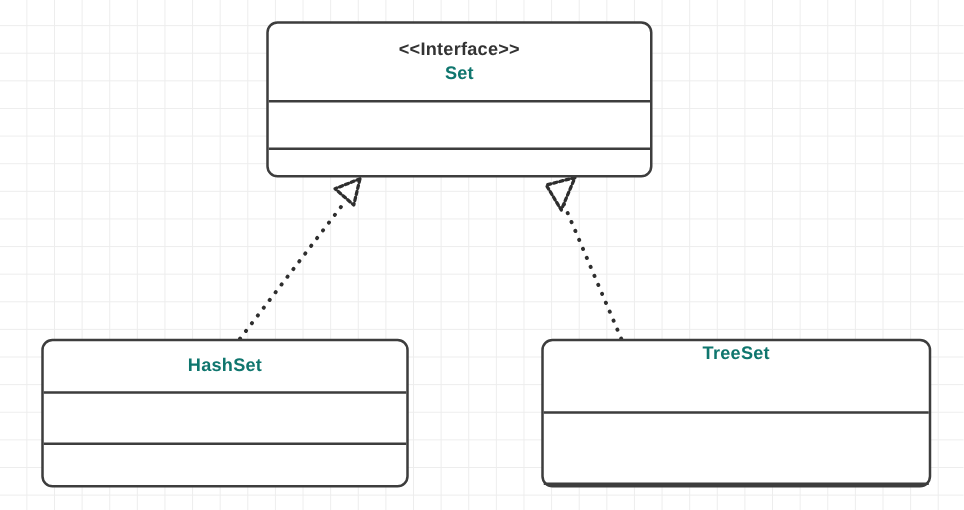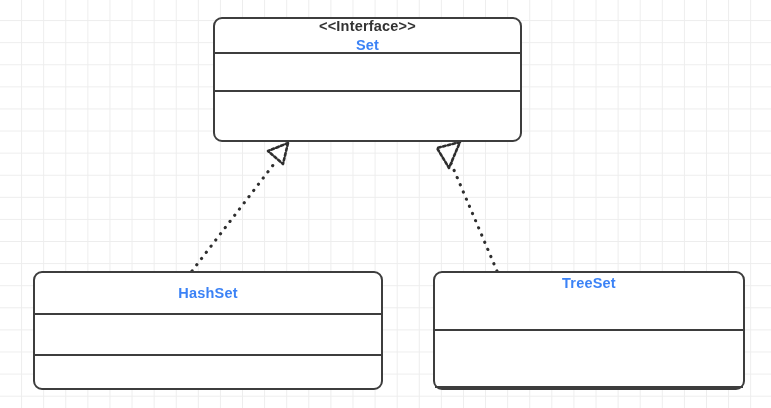--- a/index.html
+++ b/index.html
@@ -37,21 +37,21 @@
     justify-content: center;
     flex-direction: column;
     overflow: hidden;
   }
   .compartment.divided {
     border-top: 2.2px solid #3d3d3d;
   }
   .title-text {
     font-size: 14.5px;
     font-weight: bold;
-    color: #3b82f6;
+    color: #0f766e;
     line-height: 18px;
     letter-spacing: 0.2px;
     text-align: center;
     white-space: nowrap;
   }
   .stereotype {
     font-size: 14.5px;
     font-weight: bold;
     color: #333333;
     line-height: 19px;
@@ -92,29 +92,29 @@
       <polygon points="288,143 268,151 283,164" fill="#ffffff" stroke="#2e2e2e" stroke-width="2.6" stroke-linejoin="round" stroke-linecap="round" stroke-dasharray="2.6 2.4"></polygon>
     </g>
 
     <g>
       <line x1="497" y1="271" x2="451" y2="163" stroke="#2e2e2e" stroke-width="3.1" stroke-linecap="round" stroke-dasharray="0.2 7.6"></line>
       <polygon points="460,142 437,148 449,168" fill="#ffffff" stroke="#2e2e2e" stroke-width="2.6" stroke-linejoin="round" stroke-linecap="round" stroke-dasharray="2.6 2.4"></polygon>
     </g>
   </svg>
 
   <div class="uml-box" style="left:213px; top:17px; width:309px; height:125px;">
-    <div class="compartment" style="height:33px;justify-content:center;">
+    <div class="compartment" style="height:61px;justify-content:center;">
       <div class="stereotype">&lt;&lt;Interface&gt;&gt;</div>
       <div class="title-text">Set</div>
     </div>
     <div class="compartment divided" style="height:38px;"></div>
     <div class="compartment divided" style="flex:1 1 auto;"></div>
   </div>
 
-  <div class="uml-box" style="left:33px; top:271px; width:350px; height:119px;">
+  <div class="uml-box" style="left:33px; top:271px; width:294px; height:119px;">
     <div class="compartment" style="height:40px;">
       <div class="title-text">HashSet</div>
     </div>
     <div class="compartment divided" style="height:41px;"></div>
     <div class="compartment divided" style="flex:1 1 auto;"></div>
   </div>
 
   <div class="uml-box" style="left:433px; top:271px; width:312px; height:119px;gap:36px;">
     <div class="compartment" style="height:40px;">
       <div class="title-text">TreeSet</div>

